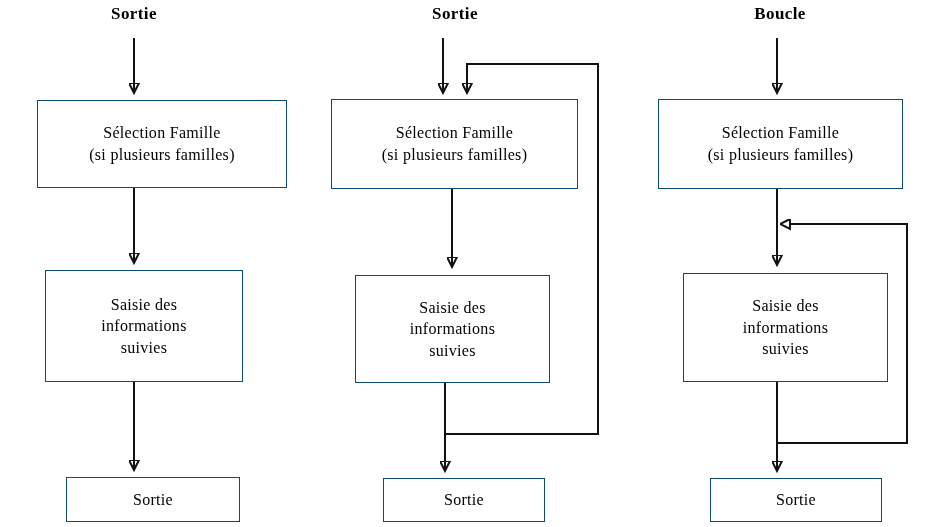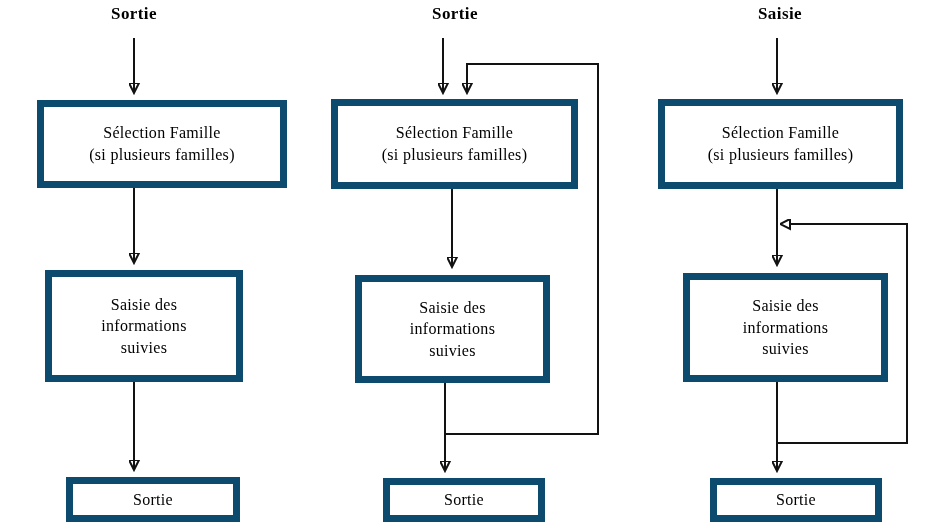--- a/index.html
+++ b/index.html
@@ -26,21 +26,21 @@
     font-size: 17px;
     letter-spacing: 0.4px;
     color: #000000;
     text-align: center;
     white-space: nowrap;
     transform: translateX(-50%);
   }
   .node {
     position: absolute;
     box-sizing: border-box;
-    border: 7px solid #0c4a6e;
+    border: 1px solid #0c4a6e;
     background: #ffffff;
     display: flex;
     flex-direction: column;
     align-items: center;
     justify-content: center;
     text-align: left;
     font-family: "Liberation Serif", "DejaVu Serif", serif;
     font-size: 16px;
     line-height: 1.35;
     color: #000000;
@@ -64,21 +64,21 @@
     fill: none;
   }
 </style>
 </head>
 <body>
 
 <div id="canvas">
 
   <div class="col-header" style="left:134px; top:4px;">Sortie</div>
   <div class="col-header" style="left:455px; top:4px;">Sortie</div>
-  <div class="col-header" style="left:780px; top:4px;">Saisie</div>
+  <div class="col-header" style="left:780px; top:4px;">Boucle</div>
 
   <svg class="wires" viewBox="0 0 927 527">
     <defs>
       <marker id="arrowDown" markerWidth="12" markerHeight="12" refX="5" refY="9" orient="0" markerUnits="userSpaceOnUse">
         <path d="M0,0 L10,0 L5,10 z" fill="#121212" stroke="none"></path>
       </marker>
       <marker id="arrowLeft" markerWidth="12" markerHeight="12" refX="9" refY="5" orient="0" markerUnits="userSpaceOnUse">
         <path d="M10,0 L10,10 L0,5 z" fill="#121212" stroke="none"></path>
       </marker>
     </defs>

